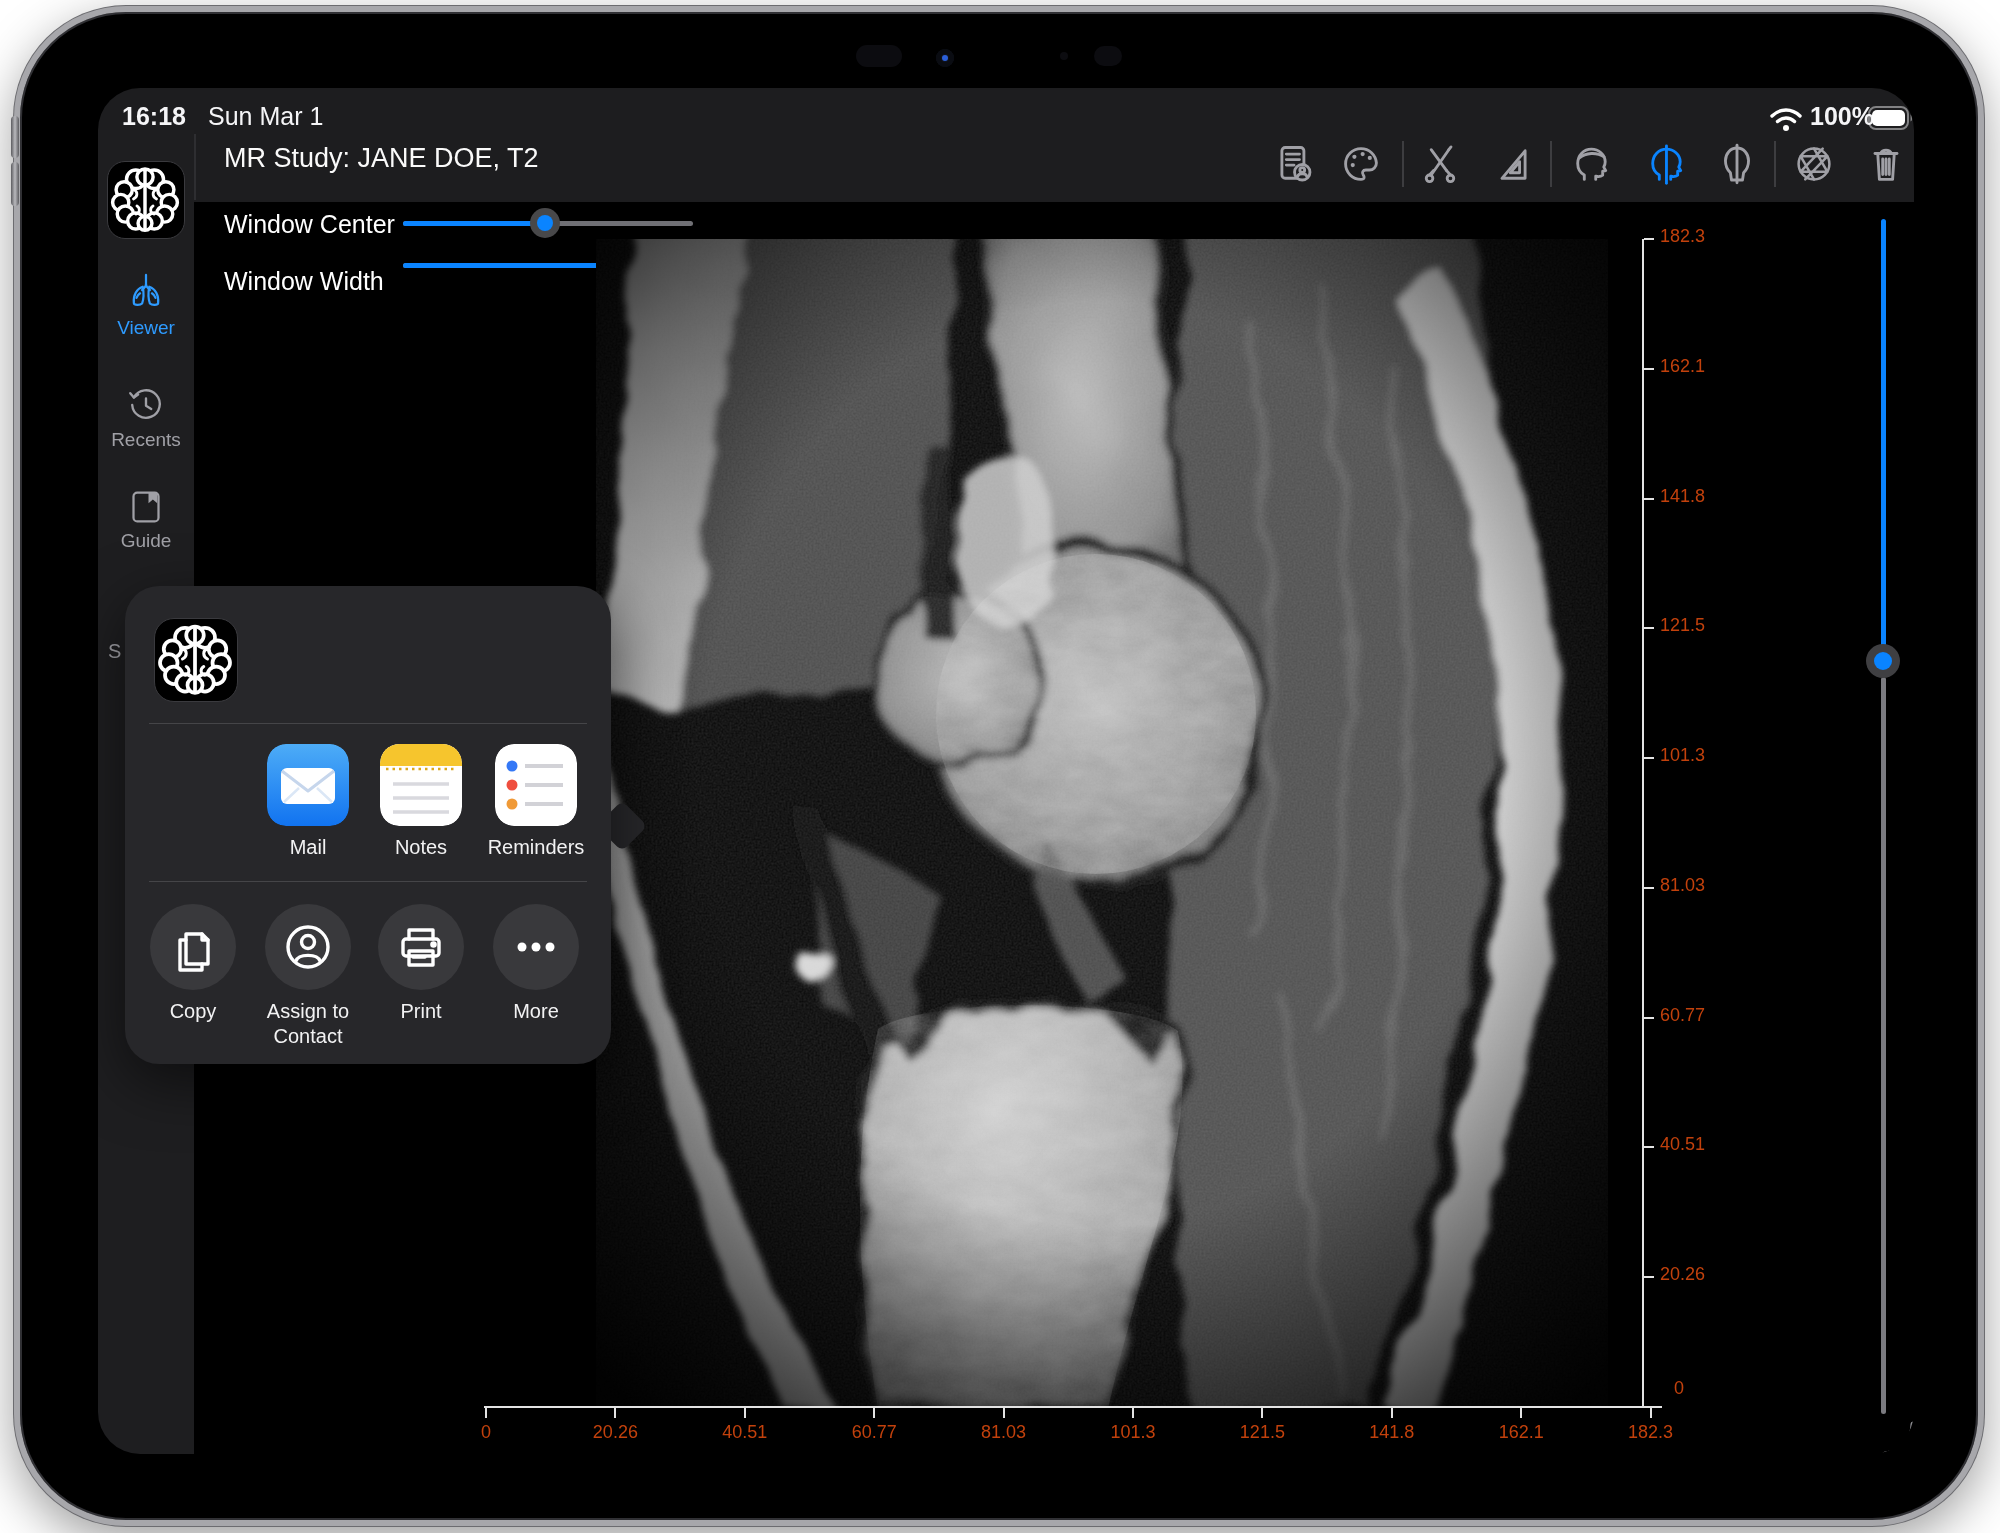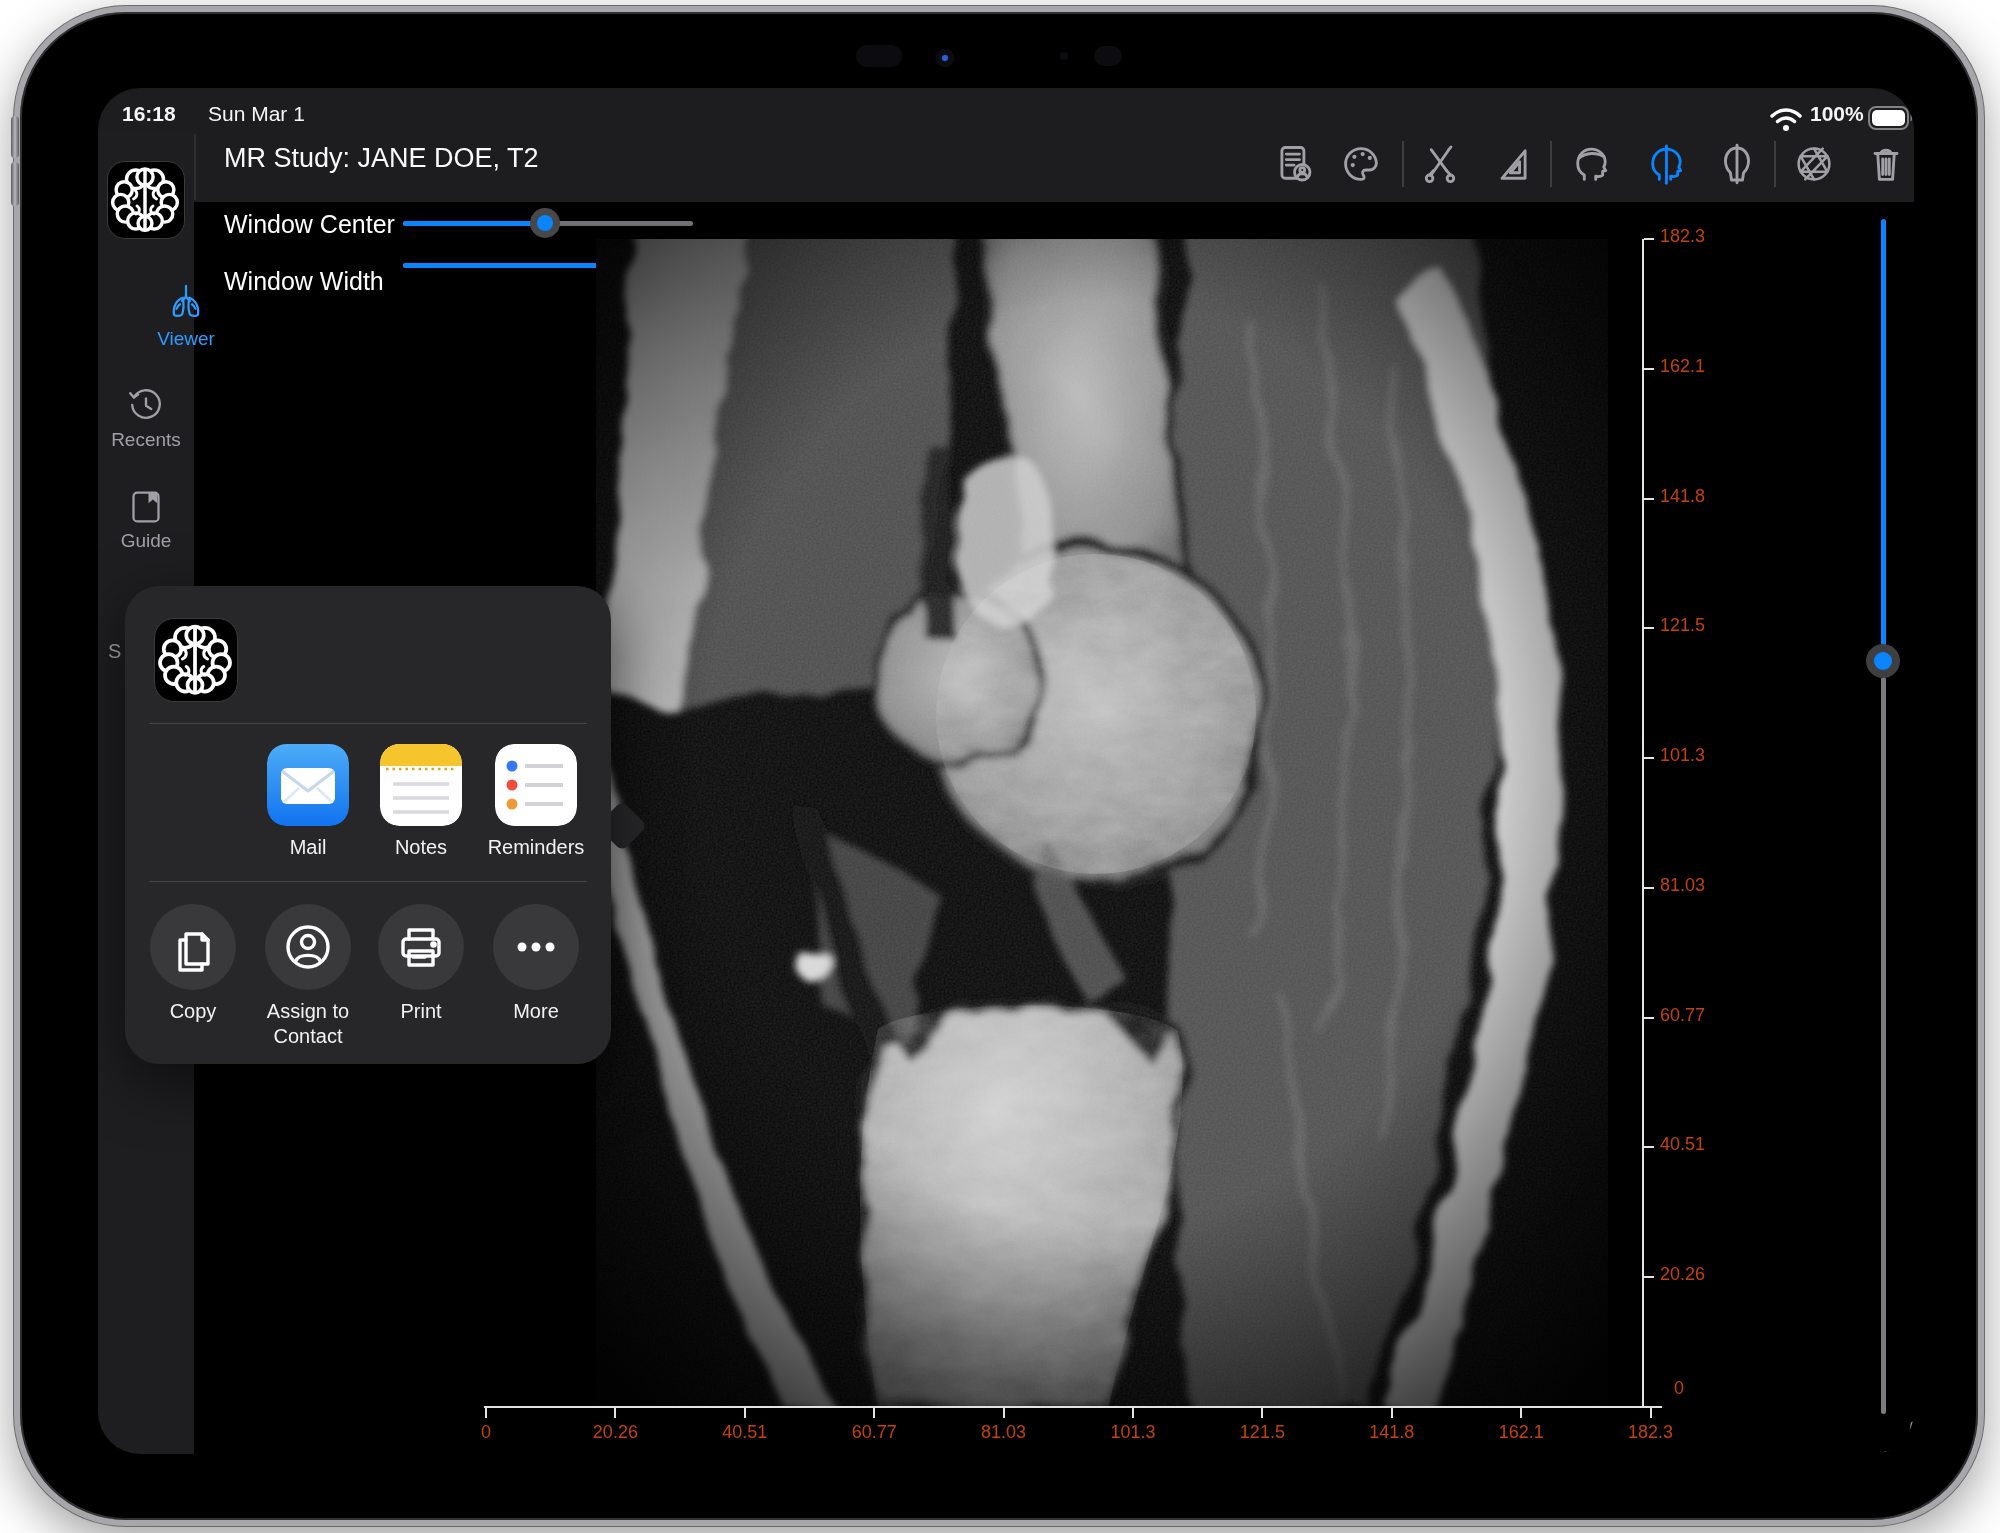--- a/index.html
+++ b/index.html
@@ -8,21 +8,21 @@
   
   .device{position:absolute;left:14px;top:6px;width:1958px;height:1508px;background:#000;
     border:6px solid #a7a7ab;border-radius:112px;
     box-shadow:0 0 0 1px #6c6c70, 0 16px 50px rgba(0,0,0,.38), inset 0 0 0 2px #303034;}
   .side-btn{position:absolute;width:8px;border-radius:4px;background:linear-gradient(90deg,#5c5c60,#b9b9bd,#5c5c60);}
   .cam{position:absolute;background:#0c0c10;border-radius:12px;}
   
   .screen{position:absolute;left:78px;top:76px;width:1816px;height:1366px;border-radius:42px;
     overflow:hidden;background:#000;color:#f2f2f2;}
   .header{position:absolute;left:0;top:0;width:1816px;height:114px;background:#1d1d1f;}
-  .statustext{position:absolute;top:14px;font-size:21px;color:#f5f5f7;}
+  .statustext{position:absolute;top:14px;font-size:25px;color:#f5f5f7;}
   .sidebar{position:absolute;left:0;top:42px;width:96px;height:1324px;background:#1e1e20;}
   .side-sep{position:absolute;left:96px;top:46px;width:2px;height:66px;background:#2e2e31;}
   .side-item{position:absolute;left:0;width:96px;text-align:center;cursor:pointer;}
   .side-label{display:block;font-size:19px;color:#a0a0a6;margin-top:3px;}
   .side-label.active{color:#2e9bff;}
   .appicon{position:absolute;background:#000;border:1px solid #3a3a3e;border-radius:18px;}
   .title{position:absolute;left:126px;top:55px;font-size:27px;color:#fafafa;}
   .tbtn{position:absolute;top:52px;width:48px;height:48px;background:none;border:none;padding:2px;cursor:pointer;}
   .tdiv{position:absolute;top:53px;width:2px;height:46px;background:#3d3d40;}
   
@@ -159,21 +159,21 @@
           <path d="M17 15.5v14M20 15.5v14M23 15.5v14"></path>
         </svg>
     </button>
 
     <div class="sidebar"></div>
     <div class="appicon" style="left:9px;top:73px;width:76px;height:76px;">
       <svg viewBox="0 0 64 64" style="width:74px;height:74px;">
           <use href="#brain-glyph"></use>
         </svg>
     </div>
-    <div class="side-item" style="top:193px;padding-left:40px;">
+    <div class="side-item" style="top:182px;">
       <svg viewBox="0 0 64 64" style="width:42px;height:44px;margin:0 auto;display:block;stroke:#2e9bff;fill:none;stroke-width:3.4;stroke-linecap:round;stroke-linejoin:round;">
         <path d="M32 6v14"></path>
           <path d="M32 20c0 5-4 6-6 9M32 20c0 5 4 6 6 9"></path>
         <path d="M27 24c-9 3-15 13-13.5 25 .4 3.4 9.5 3.6 12.5.6 2.4-6.6 2.6-17.6 1-25.6Z"></path>
         <path d="M37 24c9 3 15 13 13.5 25-.4 3.4-9.5 3.6-12.5.6-2.4-6.6-2.6-17.6-1-25.6Z"></path>
         <path d="M23 34c-2.5 1.5-4.5 4-5.5 7M41 34c2.5 1.5 4.5 4 5.5 7"></path>
       </svg>
       <span class="side-label active">Viewer</span>
     </div>
     <div class="side-item" style="top:296px;">

